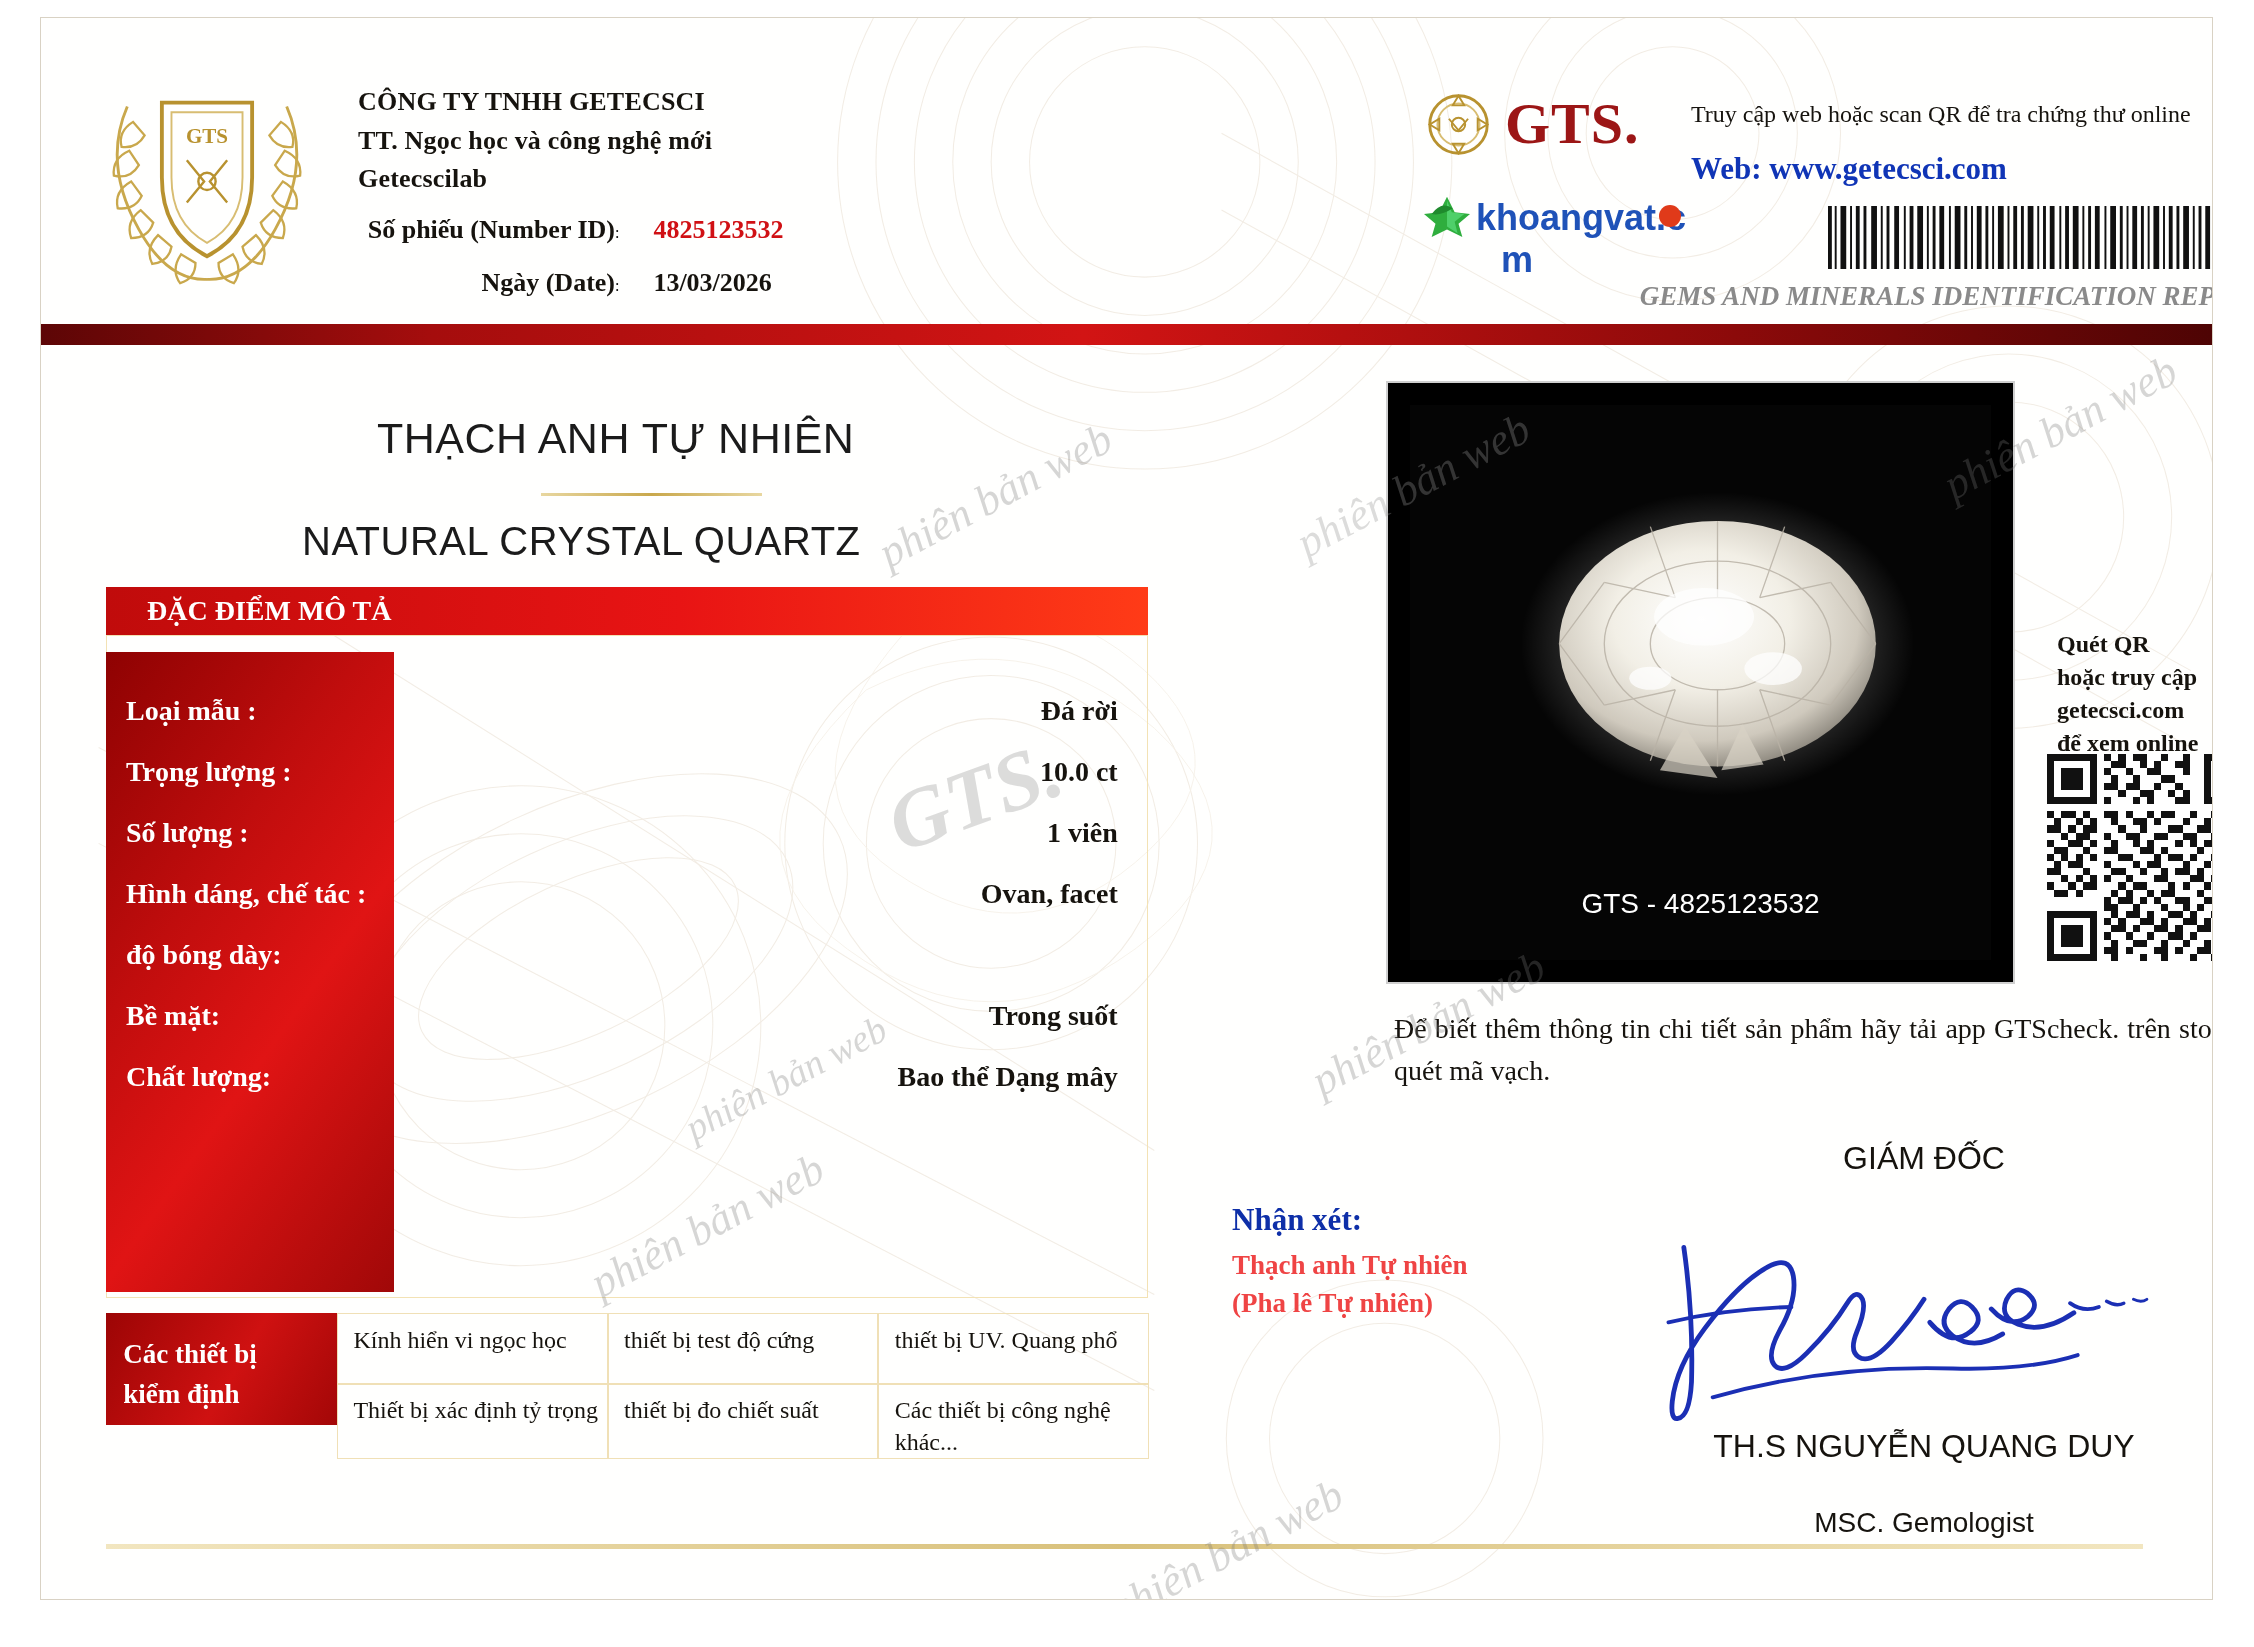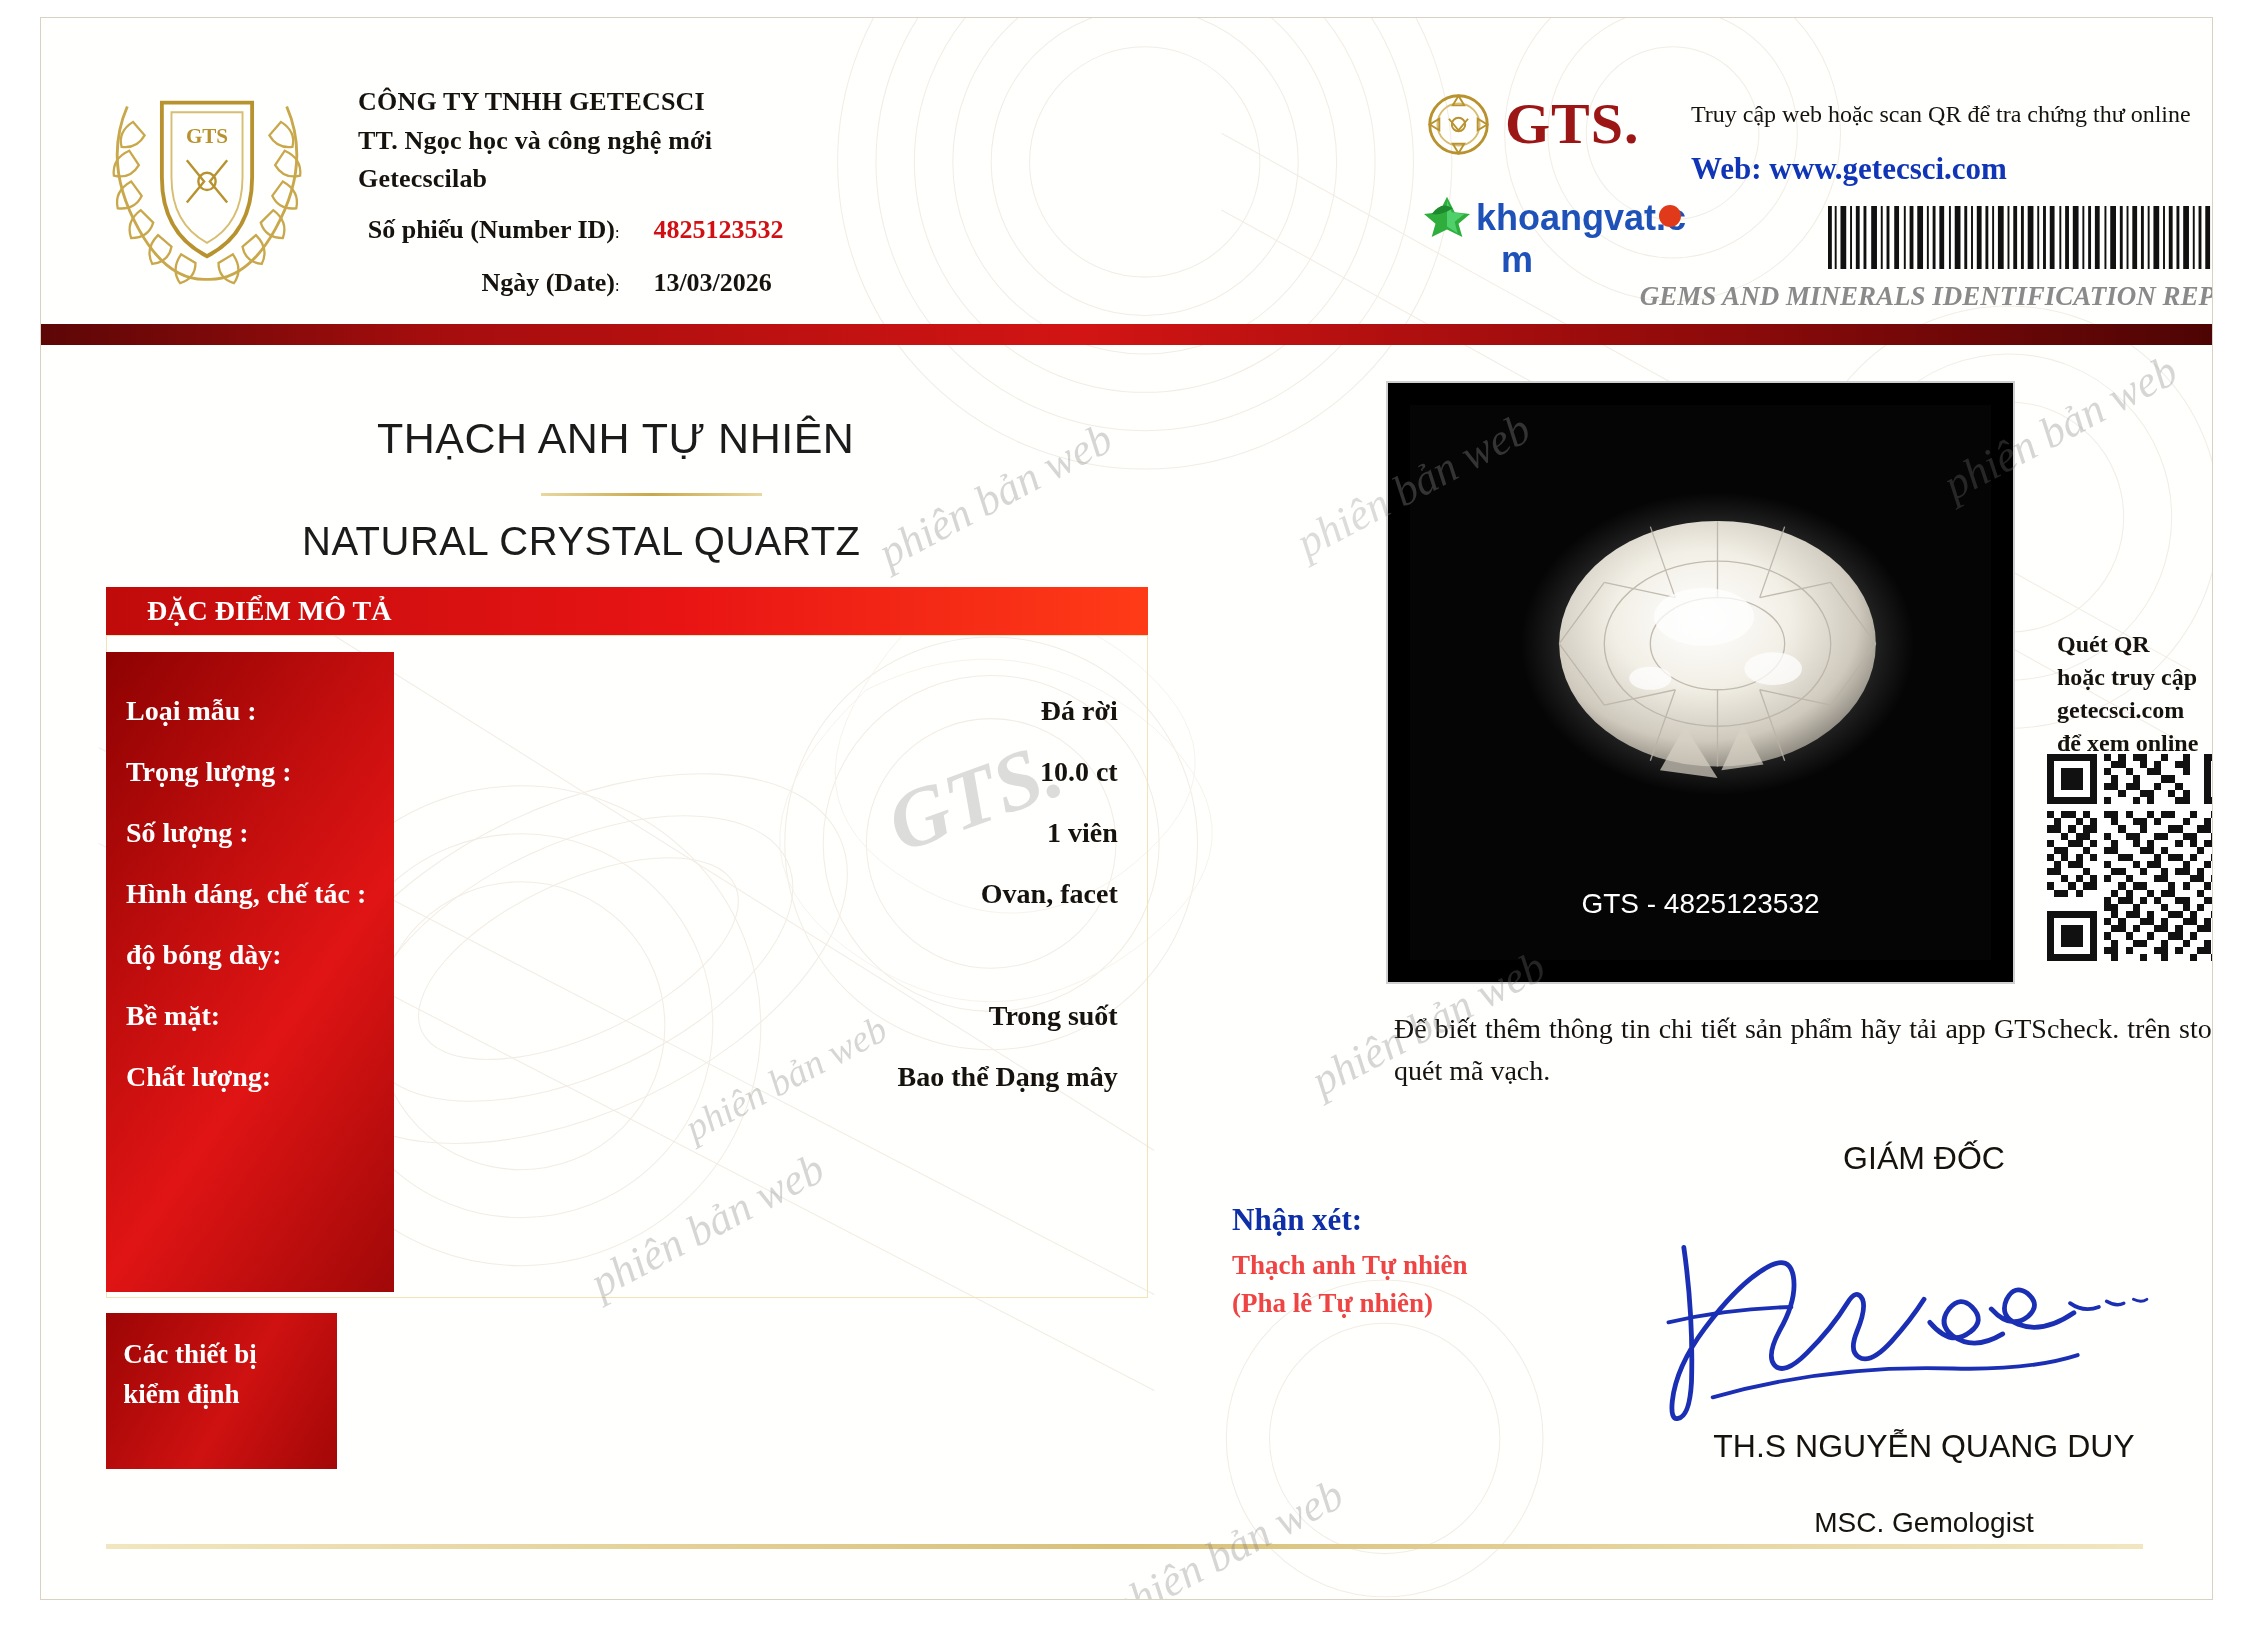--- a/index.html
+++ b/index.html
@@ -110,21 +110,21 @@
   .spec-row .lab {
     position:absolute; left:0; top:0; font-weight:bold; font-size:28px; color:#ffffff;
     font-family:"Liberation Serif", serif; white-space:nowrap;
   }
   .spec-row .val {
     position:absolute; right:17.3px; top:0; font-weight:bold; font-size:28px; color:#16130e;
     font-family:"Liberation Serif", serif; white-space:nowrap;
   }
 
   .equip-left {
-    position:absolute; left:65px; top:1295px; width:231px; height:156px;
+    position:absolute; left:65px; top:1295px; width:231px; height:112px;
     background:linear-gradient(120deg,#9c0505,#cf1111 55%,#a30707);
     color:#fff; font-weight:bold; font-size:27px; padding:21px 0 0 17.3px; line-height:40px;
     font-family:"Liberation Serif", serif;
   }
   .equip-grid {
     position:absolute; left:296px; top:1295px; width:812px; height:146px;
     display:grid; grid-template-columns:1fr 1fr 1fr; grid-template-rows:1fr 1fr;
   }
   .equip-grid .cell {
     border:1px solid #f0e0b6; padding:9.6px 0 0 15.4px; font-size:24px; line-height:32px;
@@ -409,20 +409,28 @@
     </div>
     <div class="spec-row">
       <span class="lab">Chất lượng:</span>
       <span class="val">Bao thể Dạng mây</span>
     </div>
   </div>
 
   <div class="equip-left">
     <div>Các thiết bị</div>
     <div>kiểm định</div>
+  </div>
+  <div class="equip-grid">
+    <div class="cell">Kính hiển vi ngọc học</div>
+    <div class="cell">thiết bị test độ cứng</div>
+    <div class="cell">thiết bị UV. Quang phổ</div>
+    <div class="cell">Thiết bị xác định tỷ trọng</div>
+    <div class="cell">thiết bị  đo chiết suất</div>
+    <div class="cell">Các thiết bị công nghệ khác...</div>
   </div>
 
   <div class="photo-frame">
     <div class="photo">
       <svg class="gem" viewBox="0 0 420 330">
         <defs>
           <radialGradient id="gemg" cx="45%" cy="40%" r="62%">
             <stop offset="0%" stop-color="#ffffff"></stop>
             <stop offset="45%" stop-color="#f2efe6"></stop>
             <stop offset="80%" stop-color="#cfc9bd"></stop>

